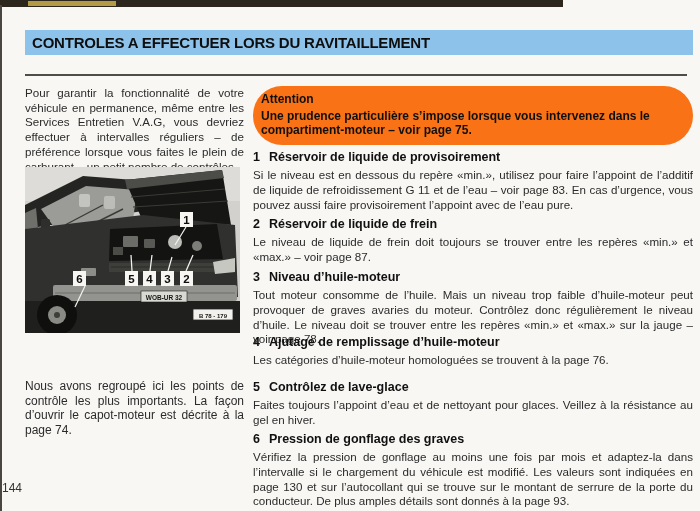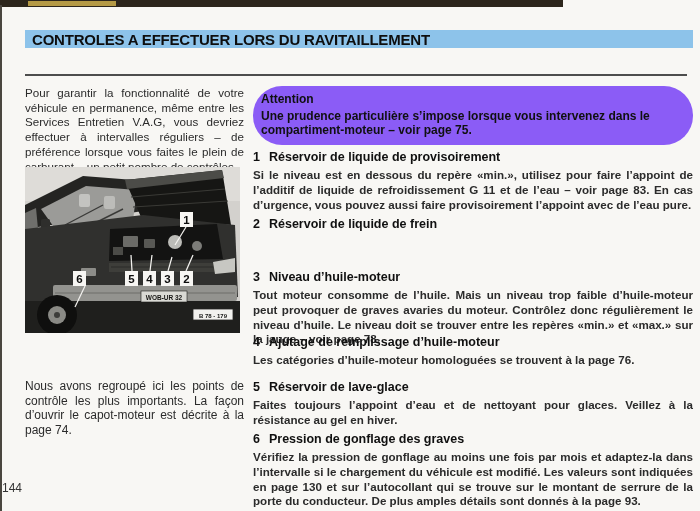--- a/index.html
+++ b/index.html
@@ -12,21 +12,21 @@
     width:700px;height:511px;
     background:#f8f7f4;
     overflow:hidden;
   }
   
   .scan-top{position:absolute;left:0;top:0;width:563px;height:7px;background:#2d261c;}
   .scan-top-gold{position:absolute;left:28px;top:1px;width:88px;height:5px;background:#b59a45;}
   .scan-left{position:absolute;left:0;top:5px;width:2px;height:506px;background:#4a463f;}
 
   .title-bar{
-    position:absolute;left:25px;top:30px;width:668px;height:18px;
+    position:absolute;left:25px;top:30px;width:668px;height:25px;
     display:flex;align-items:center;
     padding-left:7px;box-sizing:border-box;
   }
   .title-bar span{
     font-size:15px;font-weight:700;color:#0e0e0e;letter-spacing:-0.2px;
   }
   .rule{position:absolute;left:25px;top:74px;width:662px;height:2px;background:#4d4d4d;}
 
   .intro{
     position:absolute;left:25px;top:86px;width:219px;margin:0;
@@ -48,21 +48,21 @@
   .attention{
     position:absolute;left:253px;top:86px;width:440px;box-sizing:border-box;
     padding:6px 10px 8px 8px;
   }
   .attention-title{font-size:12px;font-weight:700;color:#101010;margin-bottom:3px;}
   .attention-body{font-size:12px;font-weight:700;color:#101010;line-height:14px;}
 
   .sec{position:absolute;left:253px;width:440px;}
   .sec h3{margin:0 0 4px 0;font-size:12.5px;font-weight:700;color:#101010;}
   .sec h3 .num{margin-right:9px;}
-  .sec p{margin:0;font-size:11.6px;line-height:14.8px;color:#2b2b2b;text-align:justify;font-weight:bold;}
+  .sec p{margin:0;font-size:11.6px;line-height:14.8px;color:#2b2b2b;text-align:justify;}
   .s1{top:150px;}.s2{top:217px;}.s3{top:270px;}.s4{top:335px;}.s5{top:380px;}.s6{top:432px;}
 </style>
 </head>
 <body>
 
 <div class="page">
 
   <div class="scan-top"></div>
   <div class="scan-top-gold"></div>
   <div class="scan-left"></div>
@@ -148,46 +148,47 @@
         <text x="161.5" y="116" text-anchor="middle" font-family="Liberation Sans, sans-serif" font-size="11.5" font-weight="700" fill="#0c0c0c">2</text>
       </g>
 
       <rect x="168" y="142" width="40" height="11" fill="#f2f1ee" stroke="#262624" stroke-width="0.8"></rect>
       <text x="188" y="150.5" text-anchor="middle" font-family="Liberation Sans, sans-serif" font-size="6" font-weight="700" fill="#161614">B 78 - 179</text>
     </svg>
   </figure>
 
   <p class="note">Nous avons regroupé ici les points de contrôle les plus importants. La façon d’ouvrir le capot-moteur est décrite à la page 74.</p>
 
-  <div class="attention" style="background: #8b5cf6; border-radius: 29px;">
+  <div class="attention" style="background: #f97316; border-radius: 29px;">
     <div class="attention-title">Attention</div>
     <div class="attention-body">Une prudence particulière s’impose lorsque vous intervenez dans le compartiment-moteur – voir page 75.</div>
   </div>
 
   <section class="sec s1">
     <h3><span class="num">1</span><span>Réservoir de liquide de provisoirement</span></h3>
     <p>Si le niveau est en dessous du repère «min.», utilisez pour faire l’appoint de l’additif de liquide de refroidissement G 11 et de l’eau – voir page 83. En cas d’urgence, vous pouvez aussi faire provisoirement l’appoint avec de l’eau pure.</p>
   </section>
 
   <section class="sec s2">
     <h3><span class="num">2</span><span>Réservoir de liquide de frein</span></h3>
+    <p>Le niveau de liquide de frein doit toujours se trouver entre les repères «min.» et «max.» – voir page 87.</p>
   </section>
 
   <section class="sec s3">
     <h3><span class="num">3</span><span>Niveau d’huile-moteur</span></h3>
     <p>Tout moteur consomme de l’huile. Mais un niveau trop faible d’huile-moteur peut provoquer de graves avaries du moteur. Contrôlez donc régulièrement le niveau d’huile. Le niveau doit se trouver entre les repères «min.» et «max.» sur la jauge – voir page 78.</p>
   </section>
 
   <section class="sec s4">
     <h3><span class="num">4</span><span>Ajutage de remplissage d’huile-moteur</span></h3>
     <p>Les catégories d’huile-moteur homologuées se trouvent à la page 76.</p>
   </section>
 
   <section class="sec s5">
-    <h3><span class="num">5</span><span>Réservoir de lave-glace</span></h3>
+    <h3><span class="num">5</span><span>Contrôlez de lave-glace</span></h3>
     <p>Faites toujours l’appoint d’eau et de nettoyant pour glaces. Veillez à la résistance au gel en hiver.</p>
   </section>
 
   <section class="sec s6">
     <h3><span class="num">6</span><span>Pression de gonflage des graves</span></h3>
     <p>Vérifiez la pression de gonflage au moins une fois par mois et adaptez-la dans l’intervalle si le chargement du véhicule est modifié. Les valeurs sont indiquées en page 130 et sur l’autocollant qui se trouve sur le montant de serrure de la porte du conducteur. De plus amples détails sont donnés à la page 93.</p>
   </section>
 
   <div class="page-number">144</div>
 

